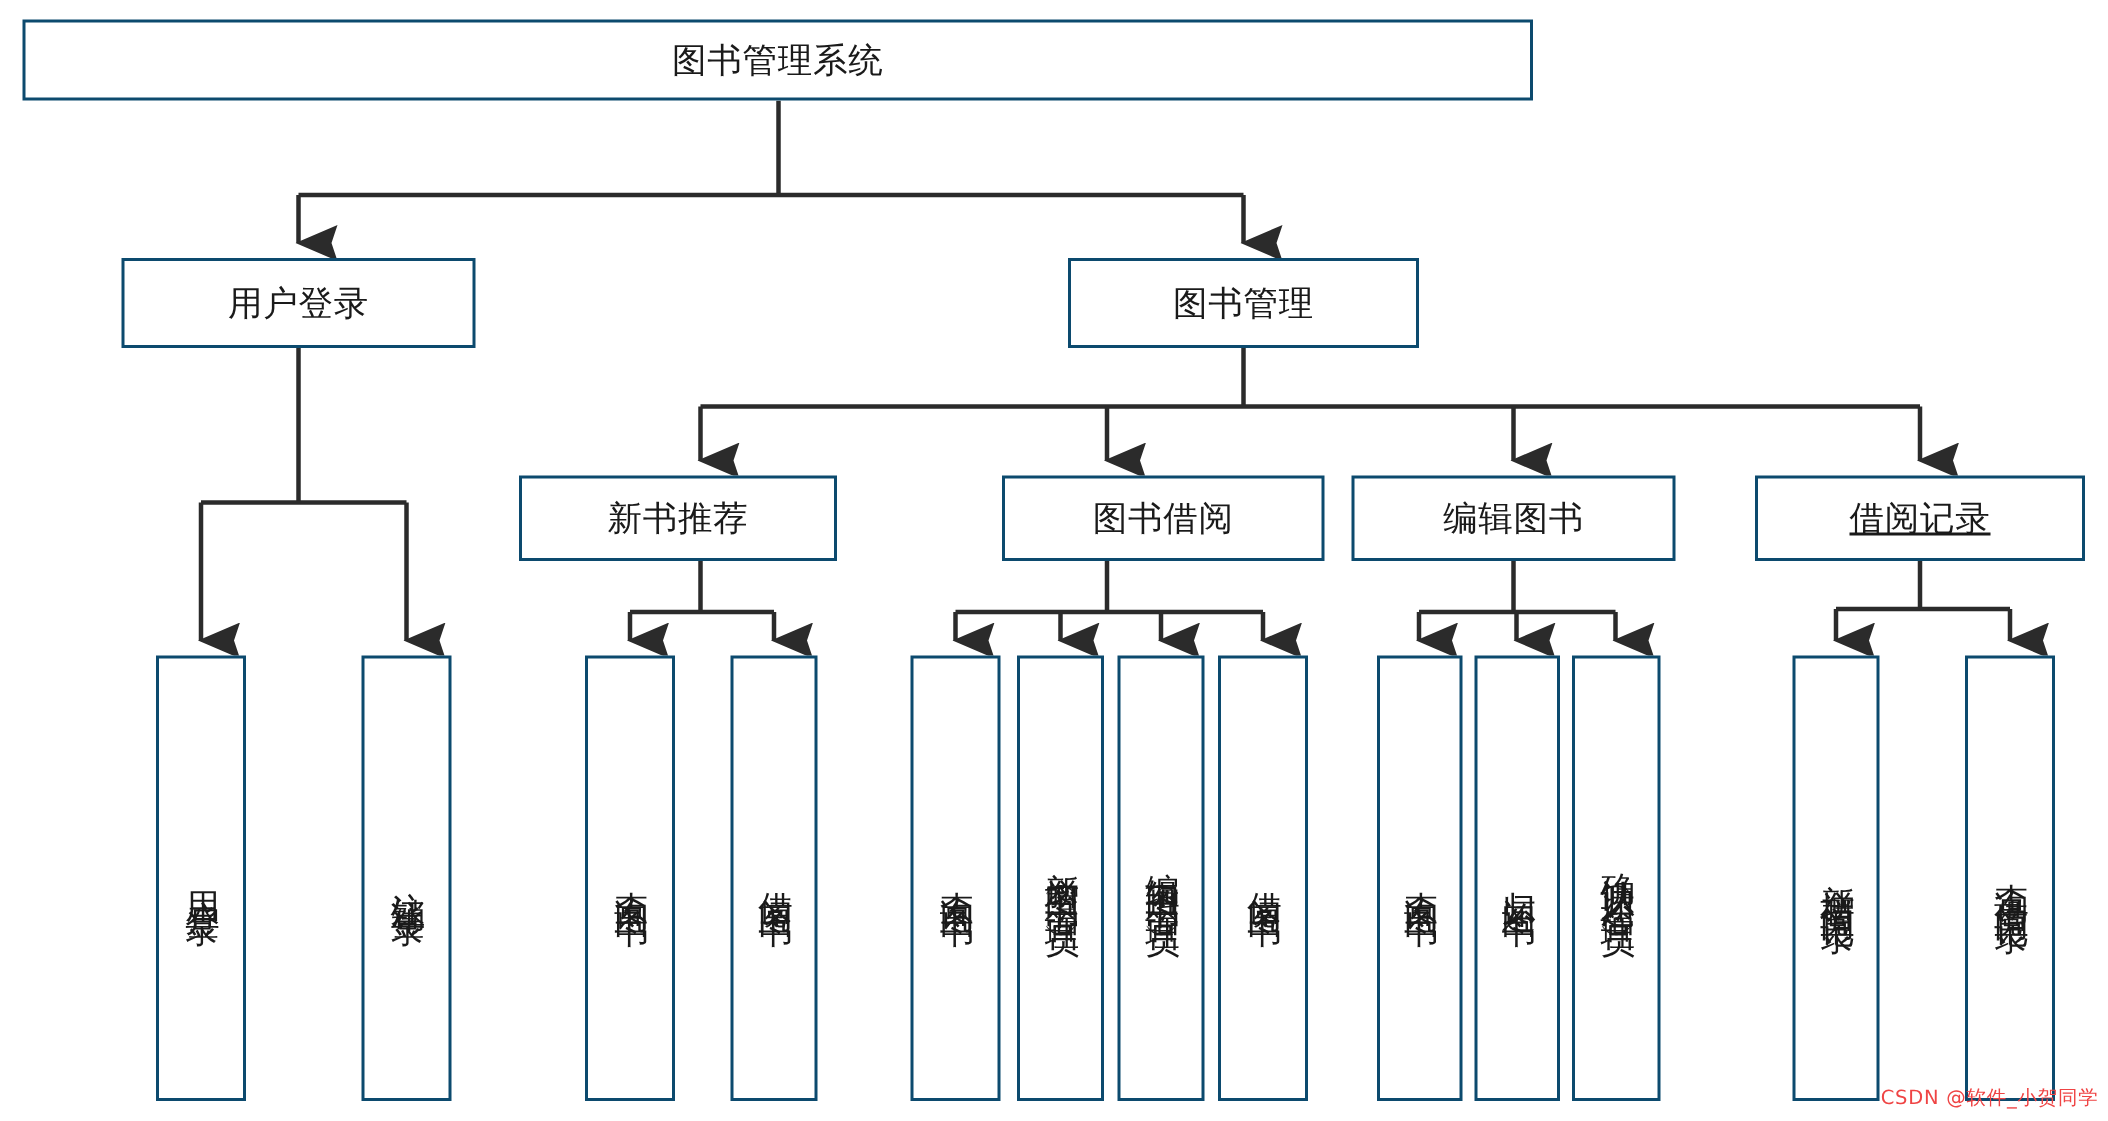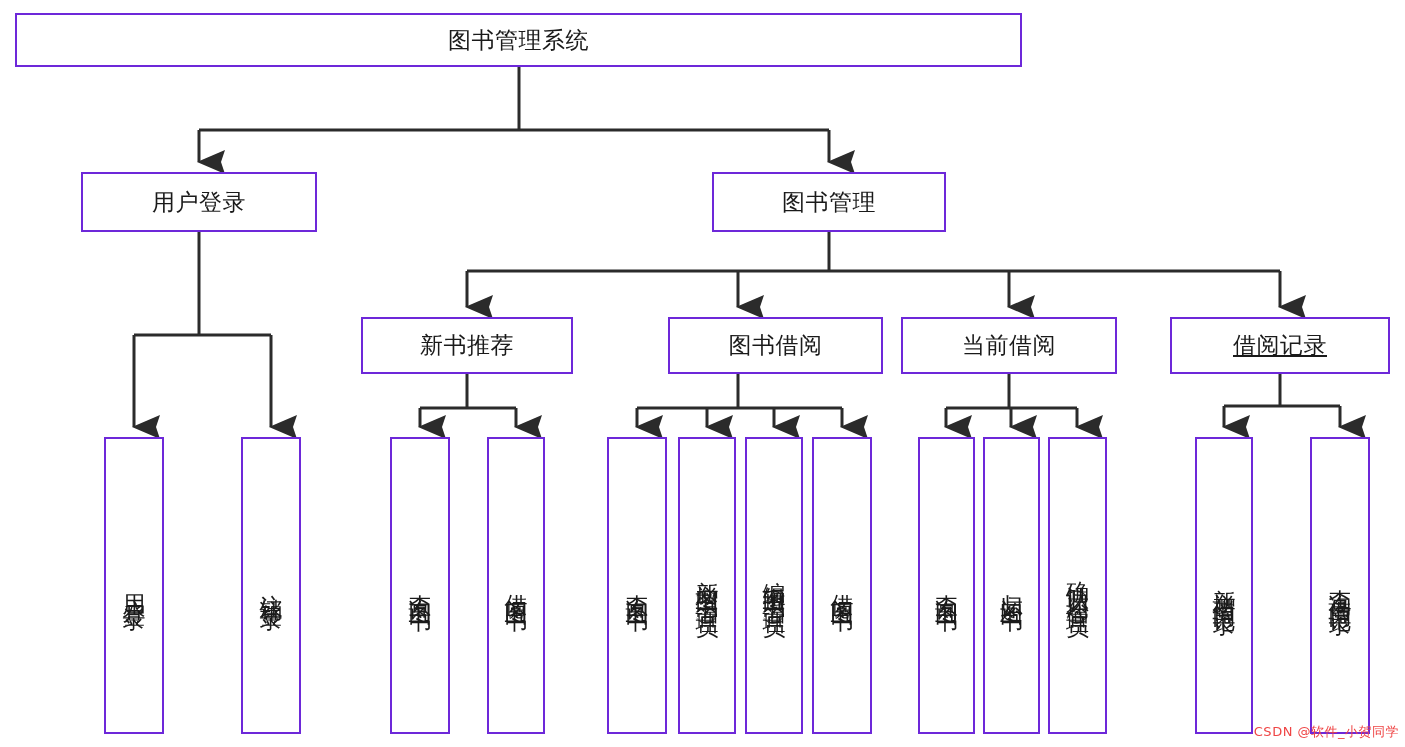--- a/index.html
+++ b/index.html
@@ -20,21 +20,21 @@
   #diagram-svg {
     position: absolute;
     left: 0;
     top: 0;
     width: 1405px;
     height: 747px;
   }
   .node {
     position: absolute;
     box-sizing: border-box;
-    border: 2px solid #6d28d9;
+    border: 2px solid #0c4a6e;
     background: #ffffff;
     display: flex;
     align-items: center;
     justify-content: center;
     color: #1a1a1a;
   }
   .node.horiz {
     font-size: 23px;
     letter-spacing: 0.5px;
   }
@@ -139,28 +139,28 @@
     <span class="hlabel">图书管理系统</span>
   </div>
 
   <div class="node horiz" style="left:81px; top:172px; width:236px; height:60px;">
     <span class="hlabel">用户登录</span>
   </div>
   <div class="node horiz" style="left:712px; top:172px; width:234px; height:60px;">
     <span class="hlabel">图书管理</span>
   </div>
 
-  <div class="node horiz" style="left:361px; top:317px; width:212px; height:57px;">
+  <div class="node horiz" style="left:346px; top:317px; width:212px; height:57px;">
     <span class="hlabel">新书推荐</span>
   </div>
   <div class="node horiz" style="left:668px; top:317px; width:215px; height:57px;">
     <span class="hlabel">图书借阅</span>
   </div>
   <div class="node horiz" style="left:901px; top:317px; width:216px; height:57px;">
-    <span class="hlabel">当前借阅</span>
+    <span class="hlabel">编辑图书</span>
   </div>
   <div class="node horiz" style="left:1170px; top:317px; width:220px; height:57px;text-decoration:underline;">
     <span class="hlabel">借阅记录</span>
   </div>
 
   <div class="node vert" style="left:104px; top:437px; width:60px; height:297px;">
     <span class="vlabel">用户登录</span>
   </div>
   <div class="node vert" style="left:241px; top:437px; width:60px; height:297px;">
     <span class="vlabel">注销登录</span>

